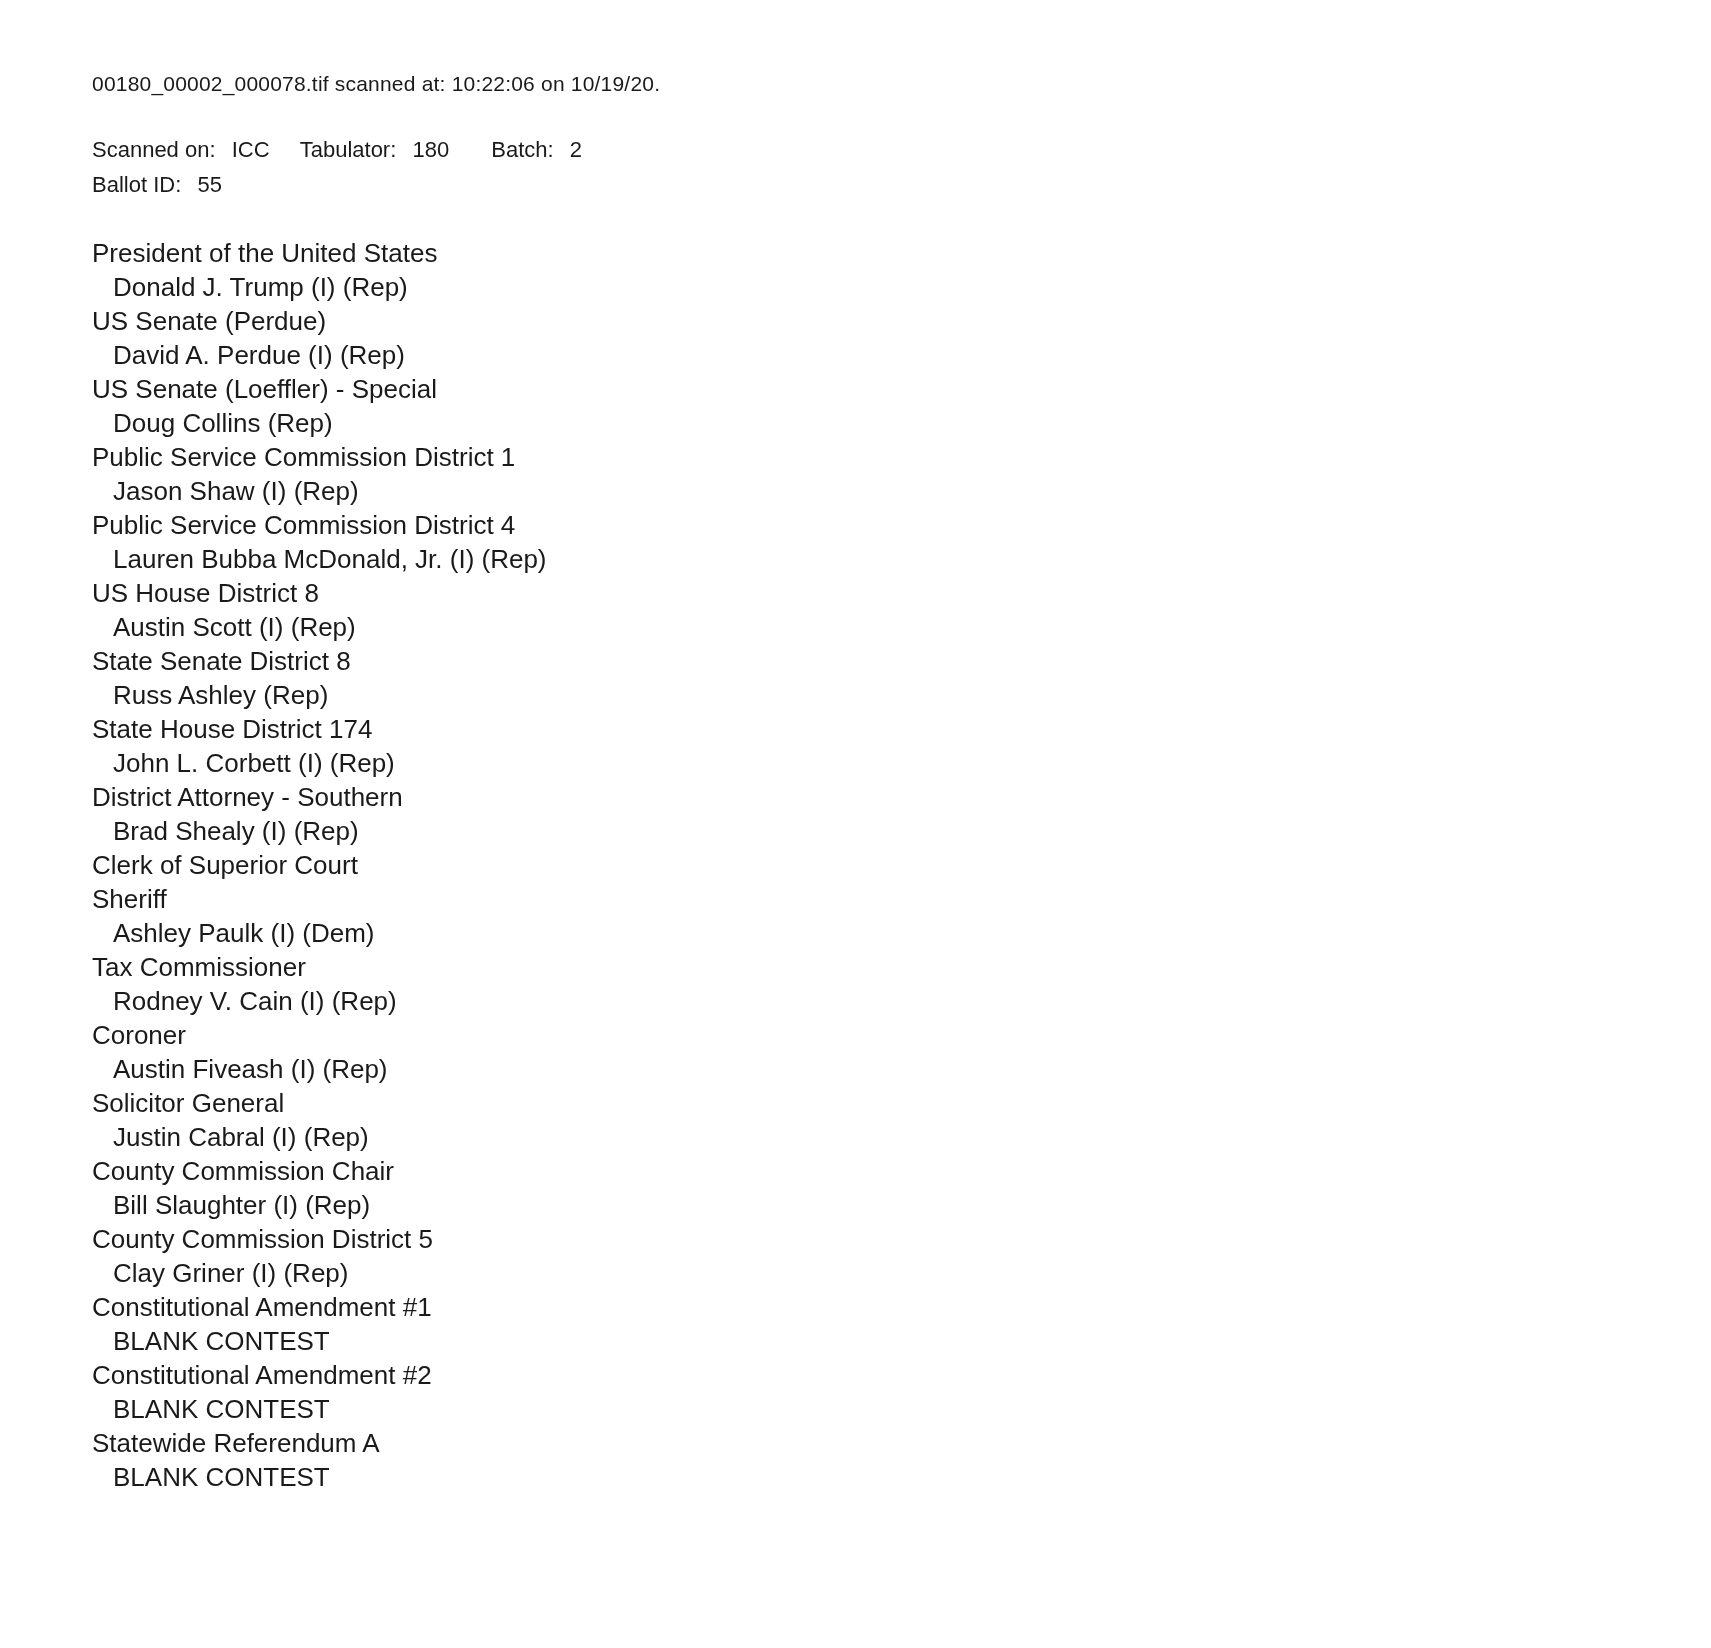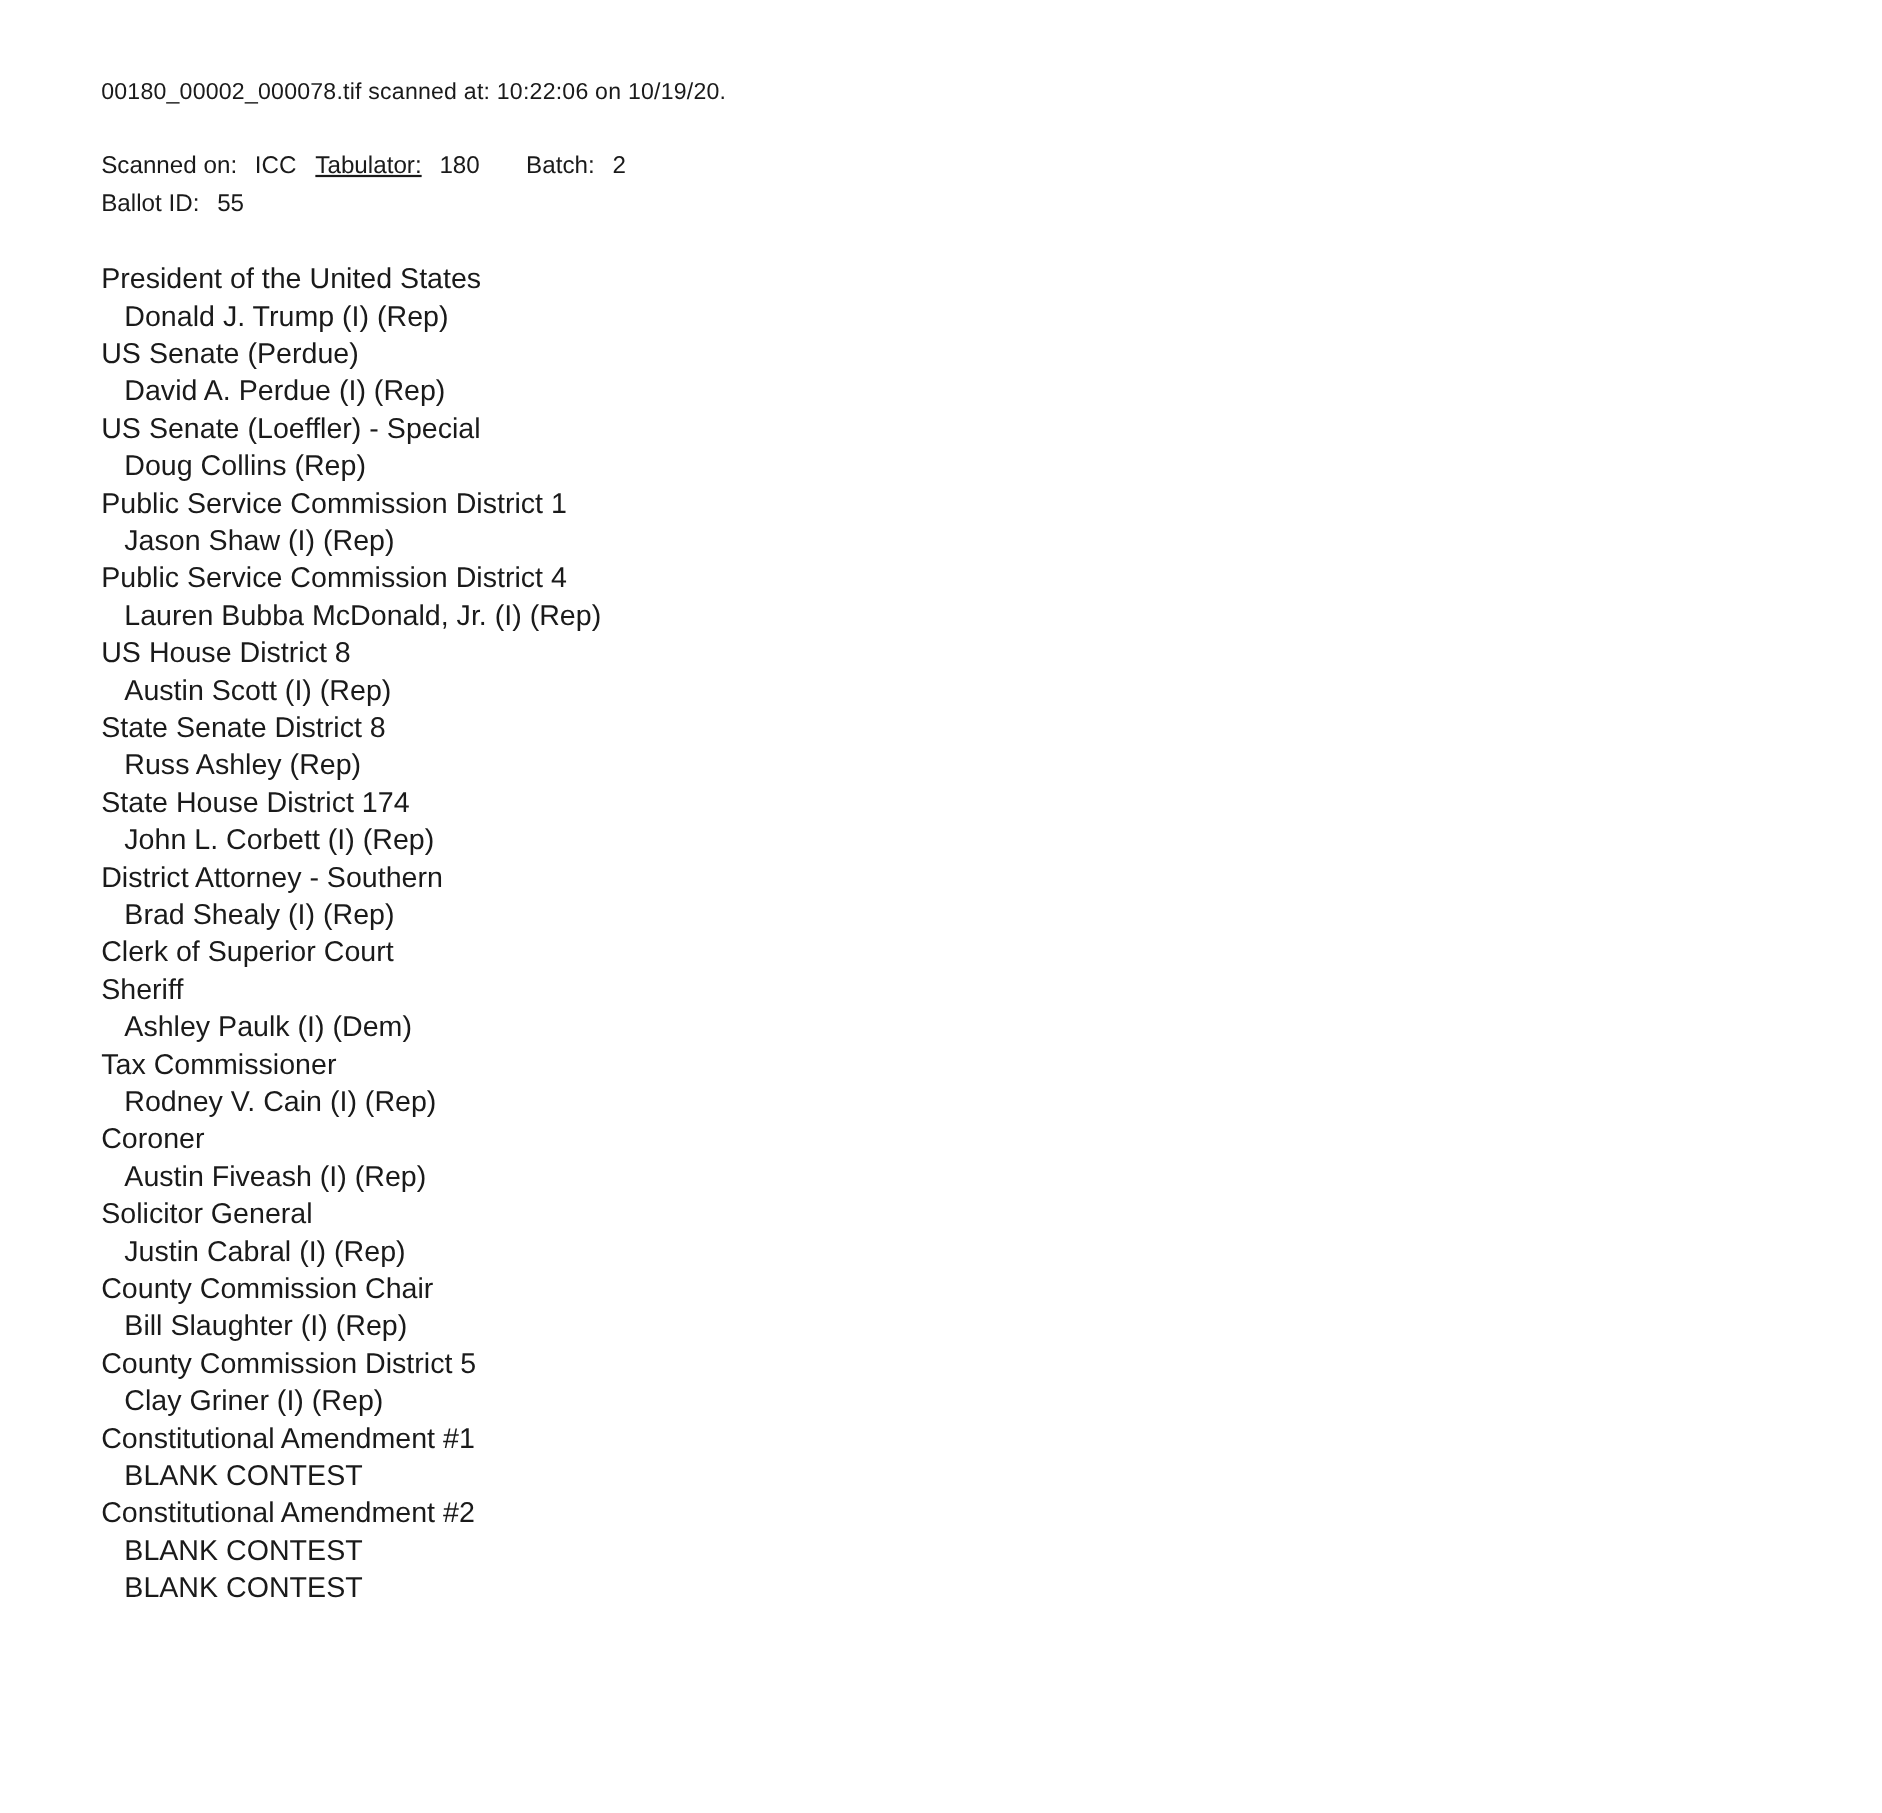--- a/index.html
+++ b/index.html
@@ -24,21 +24,21 @@
     margin-bottom: 36px;
   }
   .info-block {
     margin-bottom: 34px;
   }
   .info-line {
     font-size: 22px;
     line-height: 35px;
     white-space: nowrap;
   }
-  .info-line .gap-md { margin-left: 11px; text-decoration: underline; }
+  .info-line .gap-md { margin-left: 24px; }
   .info-line .gap-lg { margin-left: 36px; }
   .info-line .val { margin-left: 10px; }
   .contest-list {
     font-size: 26px;
   }
   .contest-title {
     line-height: 34px;
     white-space: nowrap;
   }
   .contest-selection {
@@ -154,17 +154,18 @@
       <div class="contest-title">Constitutional Amendment #1</div>
       <div class="contest-selection">BLANK CONTEST</div>
     </div>
 
     <div class="contest">
       <div class="contest-title">Constitutional Amendment #2</div>
       <div class="contest-selection">BLANK CONTEST</div>
     </div>
 
     <div class="contest">
+      <div class="contest-title">Statewide Referendum A</div>
       <div class="contest-selection">BLANK CONTEST</div>
     </div>
 
   </div>
 </div>
 
 </body></html>

